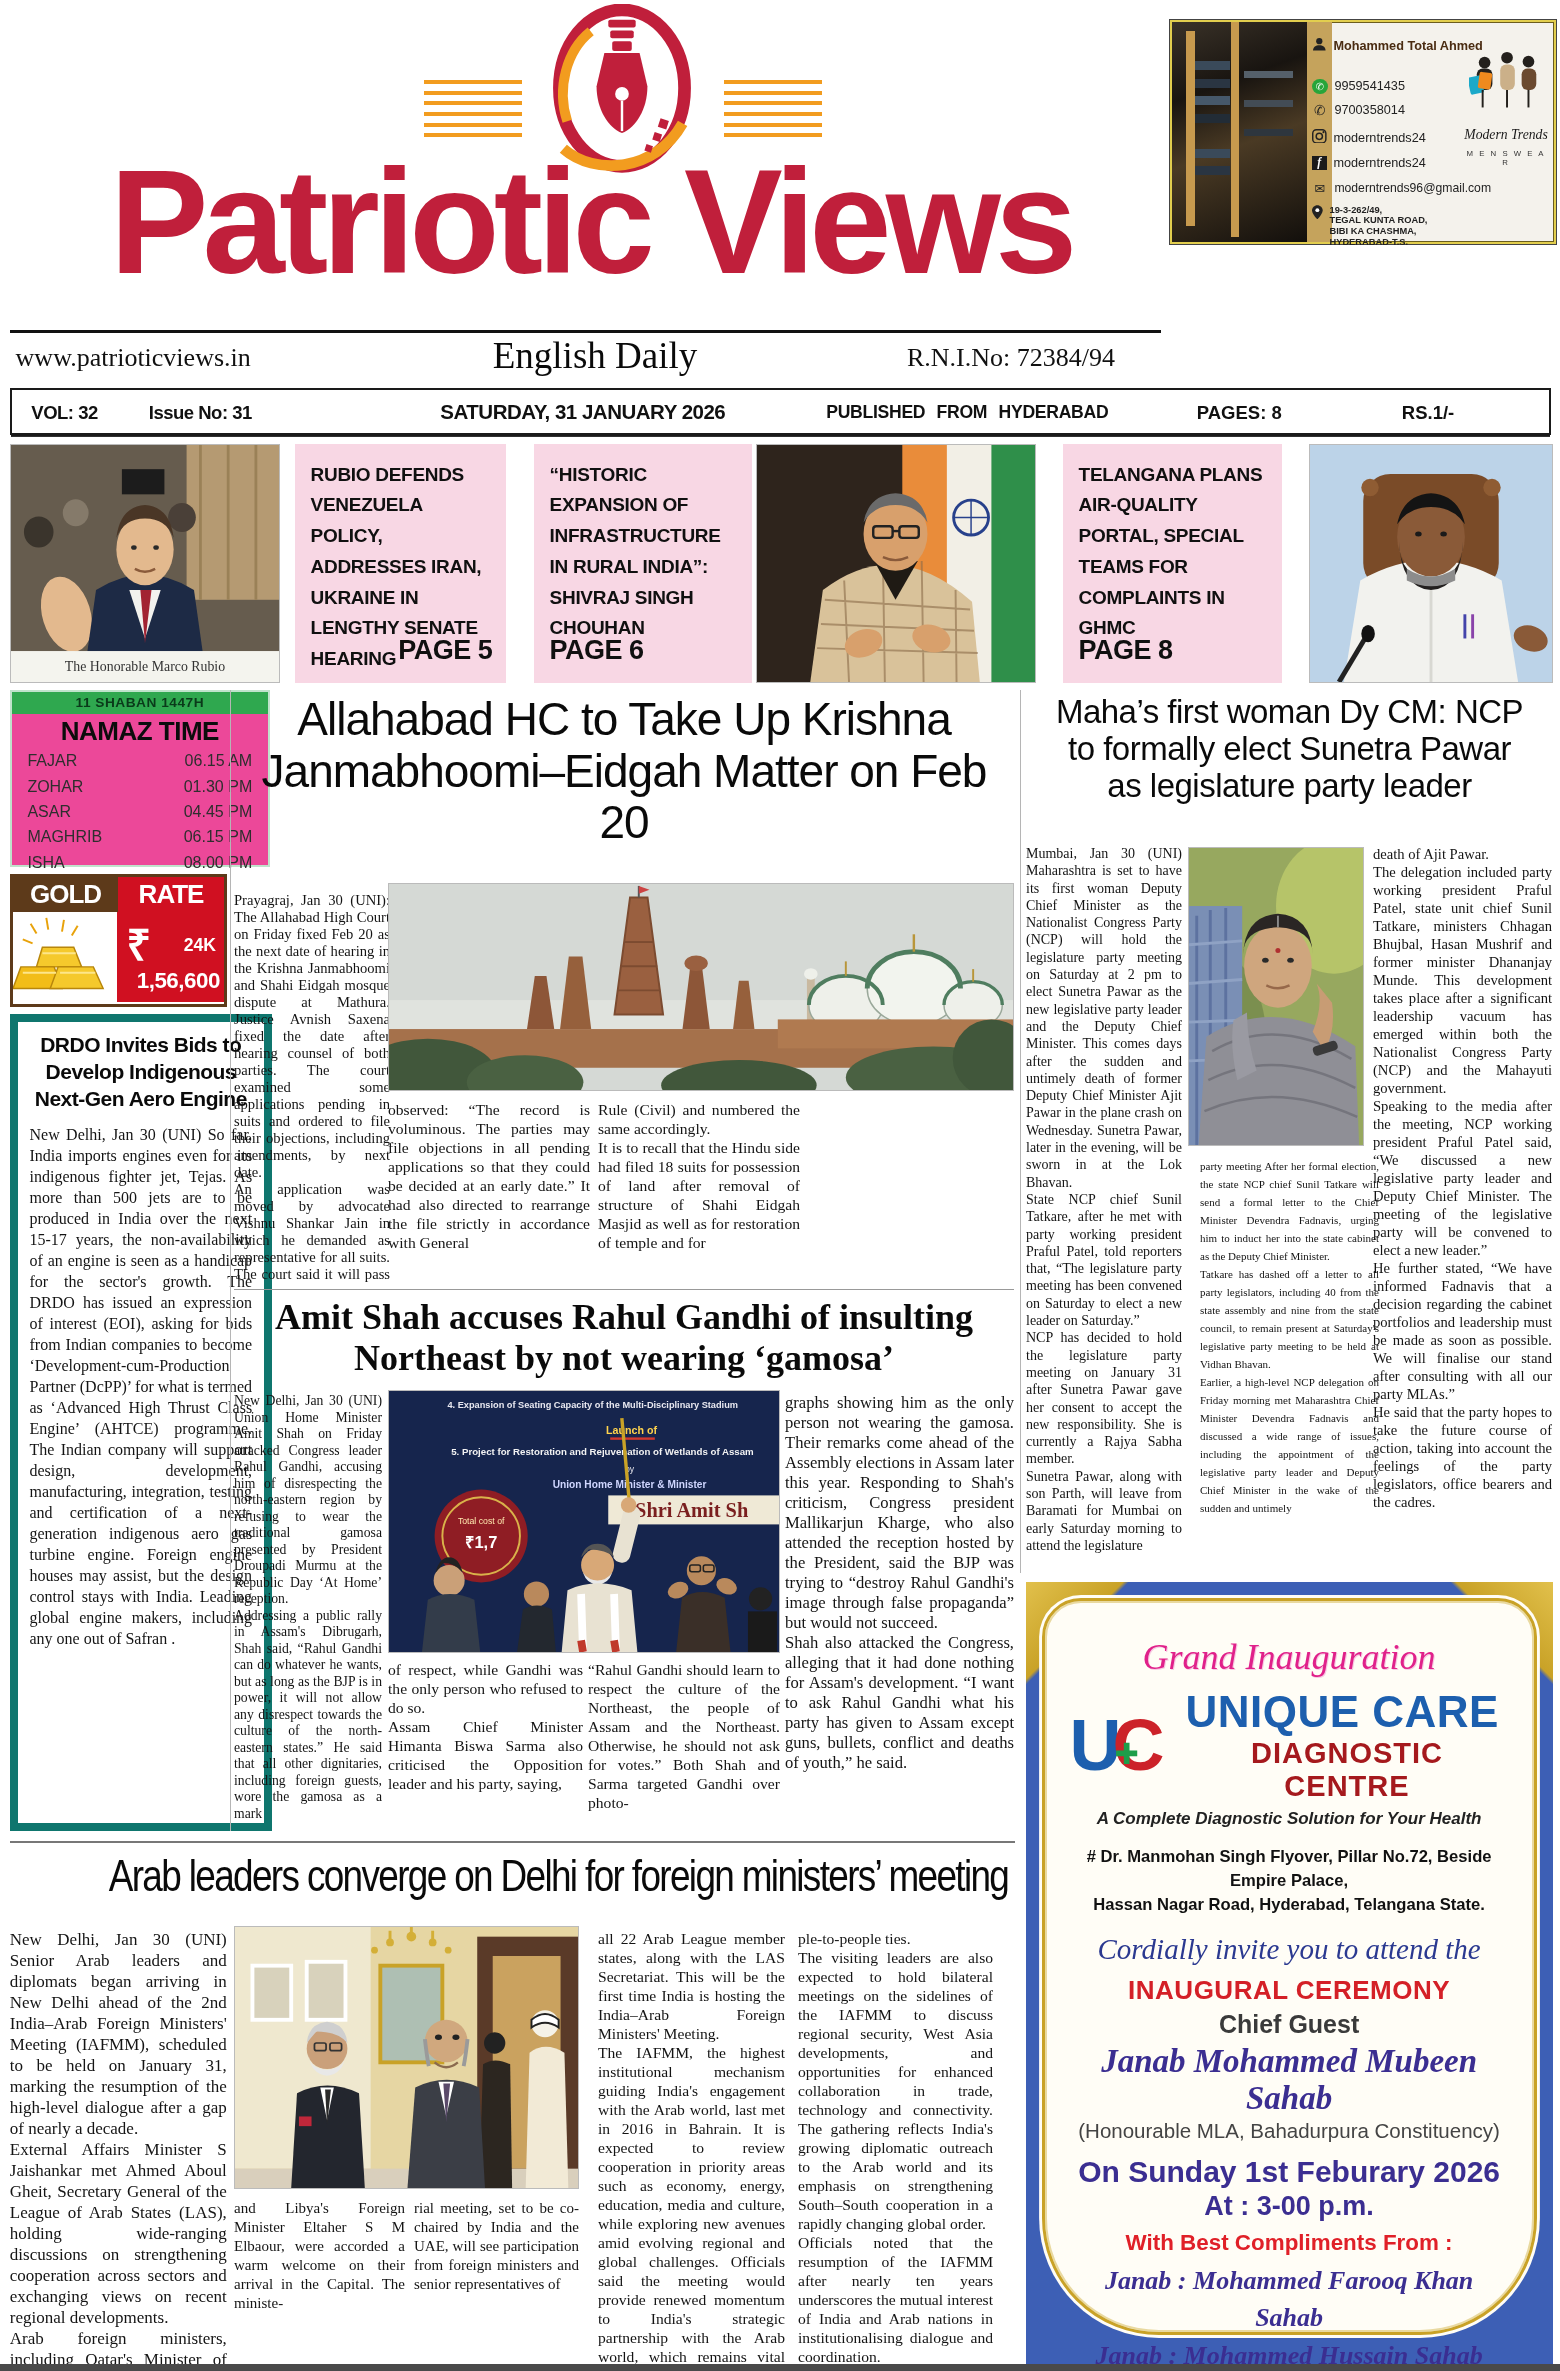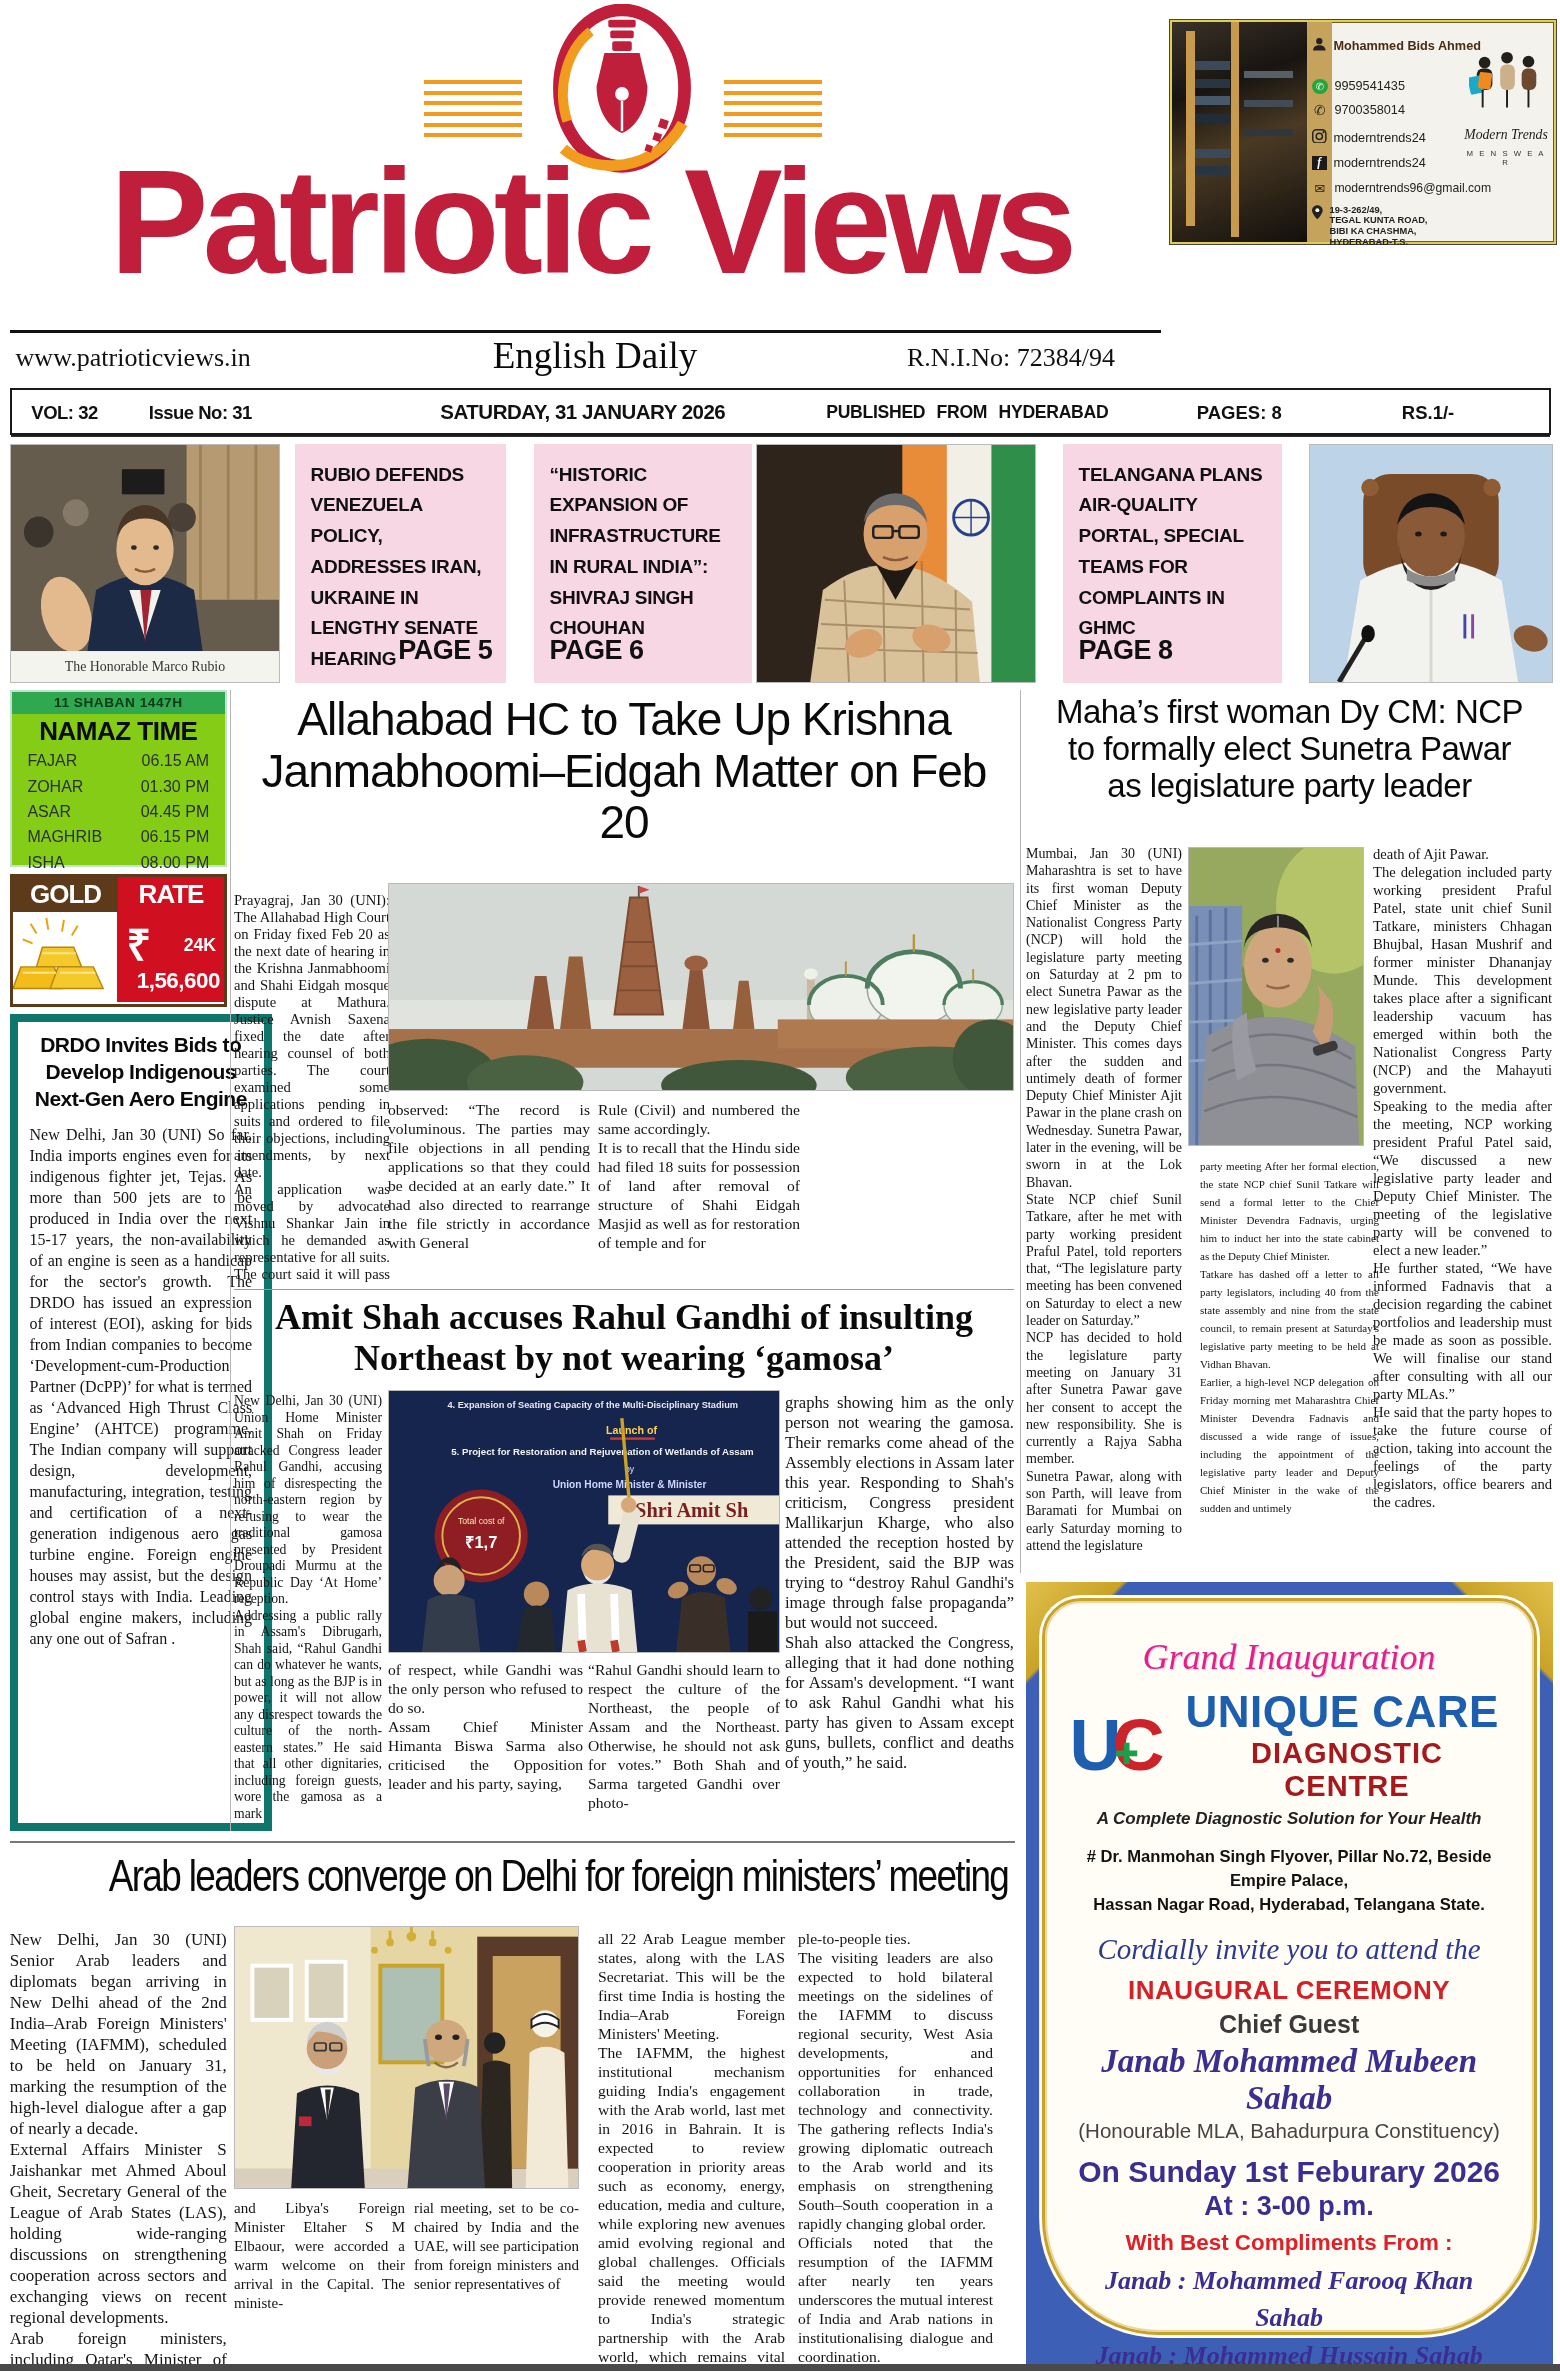--- a/index.html
+++ b/index.html
@@ -63,21 +63,21 @@
       <div class="abs" style="left:72px;top:78px;width:49px;height:7.8px;background:#434c55;"></div>
       <div class="abs" style="left:72px;top:107px;width:49px;height:7.8px;background:#2e363e;"></div>
     </div>
     <div class="abs" style="left:135px;top:0;width:25px;height:100%;background:#c5a35c;"></div>
 
     <div class="abs mtrow" style="left:140px;top:15.6px;">
       <span><svg width="14.6" height="14.6" viewBox="0 0 14 14">
             <circle cx="7" cy="4" r="3" fill="#222"></circle>
             <path d="M1 13c0-3.3 2.7-5 6-5s6 1.7 6 5z" fill="#222"></path>
           </svg></span>
-      <span style="font-size:12.7px;font-weight:bold;color:#4a2c12;">Mohammed Bids Ahmed</span>
+      <span style="font-size:12.7px;font-weight:bold;color:#4a2c12;">Mohammed Total Ahmed</span>
     </div>
     <div class="abs mtrow" style="left:140px;top:57px;">
       <span style="display:inline-flex;width:15.6px;height:15.6px;border-radius:50%;background:#27a53a;color:#fff;font-size:9.8px;align-items:center;justify-content:center;">✆</span>
       <span style="font-size:12.7px;color:#222;">9959541435</span>
     </div>
     <div class="abs mtrow" style="left:140px;top:80px;">
       <span style="font-size:13.7px;color:#222;width:15.6px;text-align:center;">✆</span>
       <span style="font-size:12.7px;color:#222;">9700358014</span>
     </div>
     <div class="abs mtrow" style="left:140px;top:107px;">
@@ -220,21 +220,21 @@
       <path d="M92 100 Q94 148 125 150 Q156 148 158 100 Q158 136 125 140 Q92 136 92 100 Z" fill="#23201f"></path>
       <path d="M100 128 Q125 144 150 128 L150 140 Q125 152 100 140 Z" fill="#8c8c8c"></path>
       <ellipse cx="112" cy="92" rx="3.4" ry="2.6" fill="#1a1a1a"></ellipse>
       <ellipse cx="138" cy="92" rx="3.4" ry="2.6" fill="#1a1a1a"></ellipse>
       <line x1="30" y1="245" x2="58" y2="198" stroke="#222" stroke-width="5"></line>
       <ellipse cx="60" cy="195" rx="7" ry="9" fill="#111"></ellipse>
       <ellipse cx="228" cy="200" rx="18" ry="13" fill="#8a5a38" transform="rotate(20 228 200)"></ellipse>
     </svg>
   </div>
 
-  <div class="abs" style="left:9.8px;top:690px;width:217px;height:177px;border:2px solid #bfe3cb;background:#84cc16;box-sizing:border-box;">
+  <div class="abs" style="left:9.8px;top:690px;width:260px;height:177px;border:2px solid #bfe3cb;background:#ec4899;box-sizing:border-box;">
     <div style="height:21.5px;background:#2FA84F;color:#0a3a1a;font-weight:bold;font-size:13.7px;text-align:center;line-height:21.5px;letter-spacing:0.5px;">11 SHABAN 1447H</div>
     <div style="text-align:center;font-size:26px;font-weight:bold;letter-spacing:-0.5px;color:#0c0c0c;margin-top:2px;">NAMAZ TIME</div>
     <div style="padding:5.9px 15.6px 0 15.6px;">
       <div style="display:flex;justify-content:space-between;font-size:16px;color:#2e2e2e;margin-bottom:7.3px;">
           <span>FAJAR</span>
           <span>06.15 AM</span>
         </div>
       <div style="display:flex;justify-content:space-between;font-size:16px;color:#2e2e2e;margin-bottom:7.3px;">
           <span>ZOHAR</span>
           <span>01.30 PM</span>

